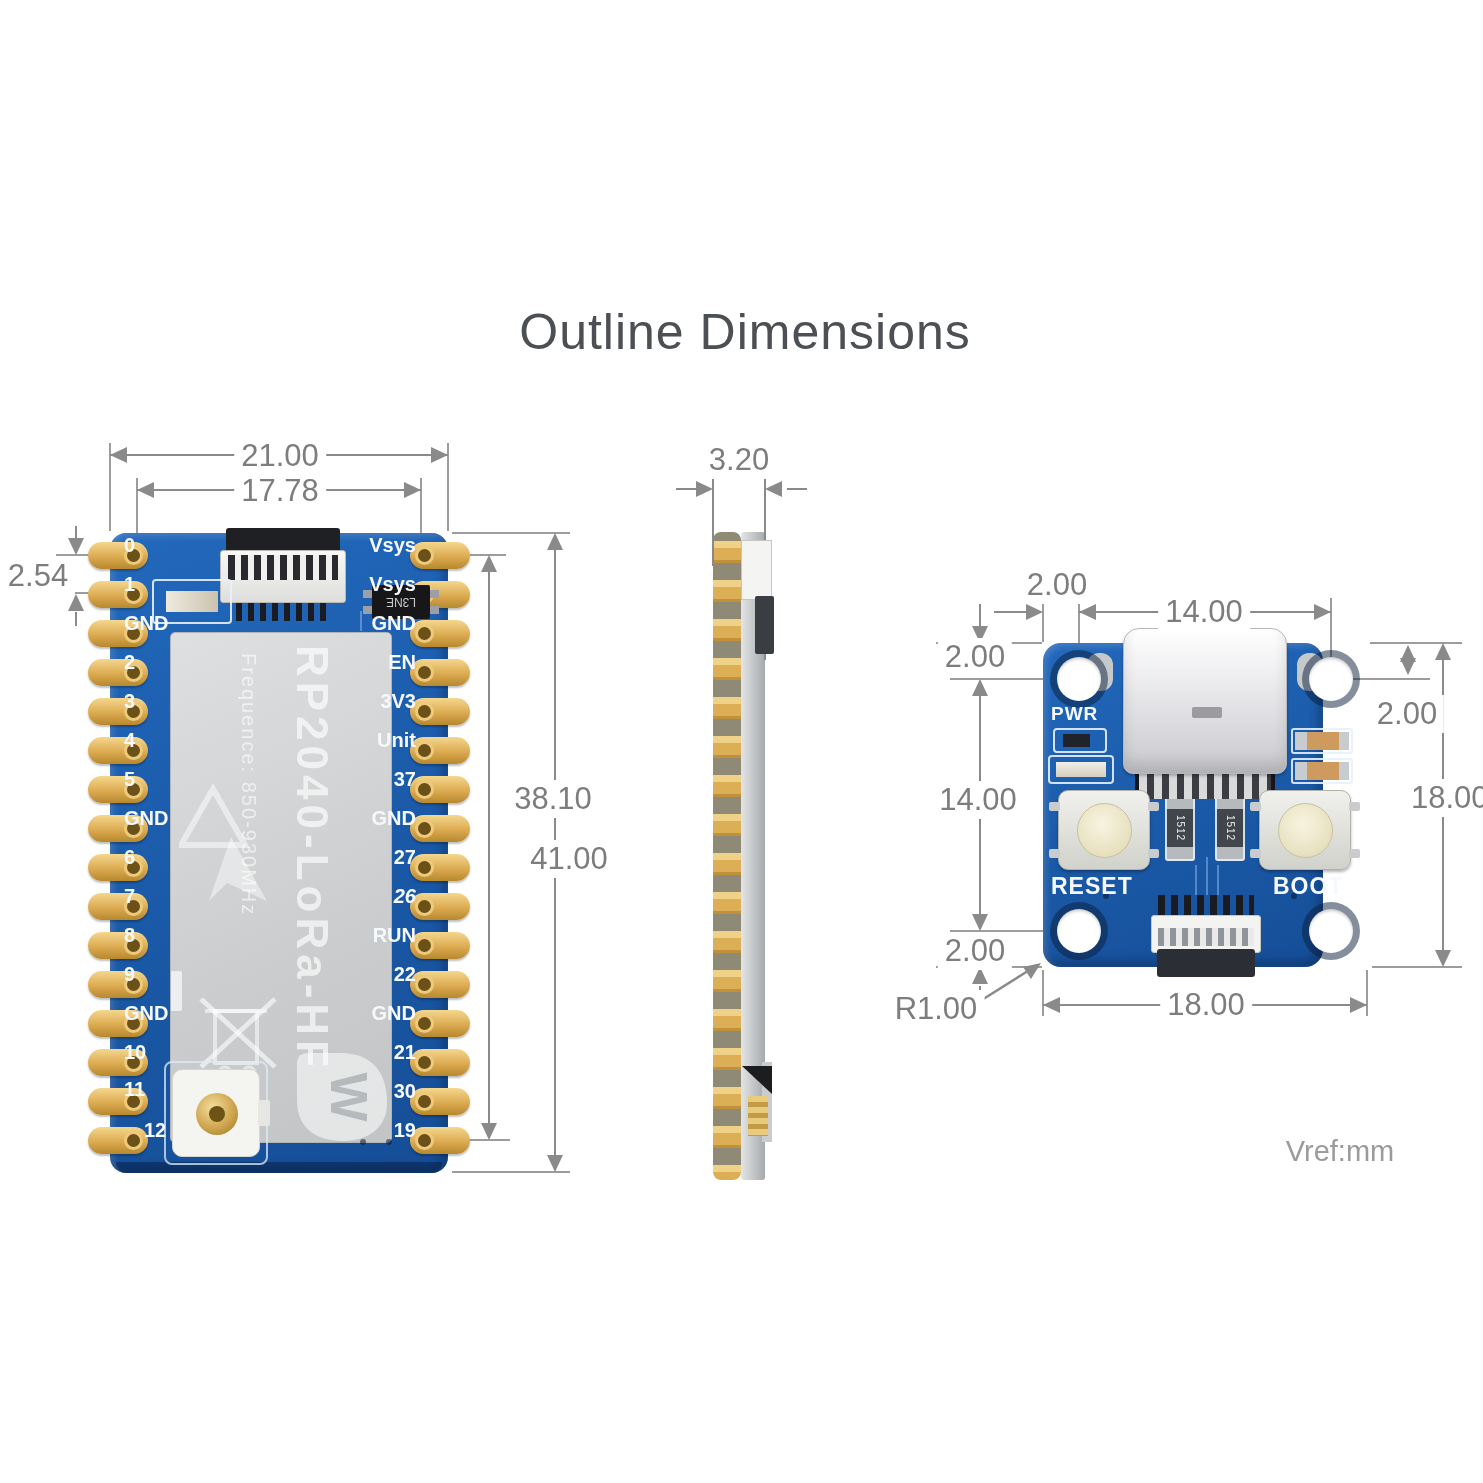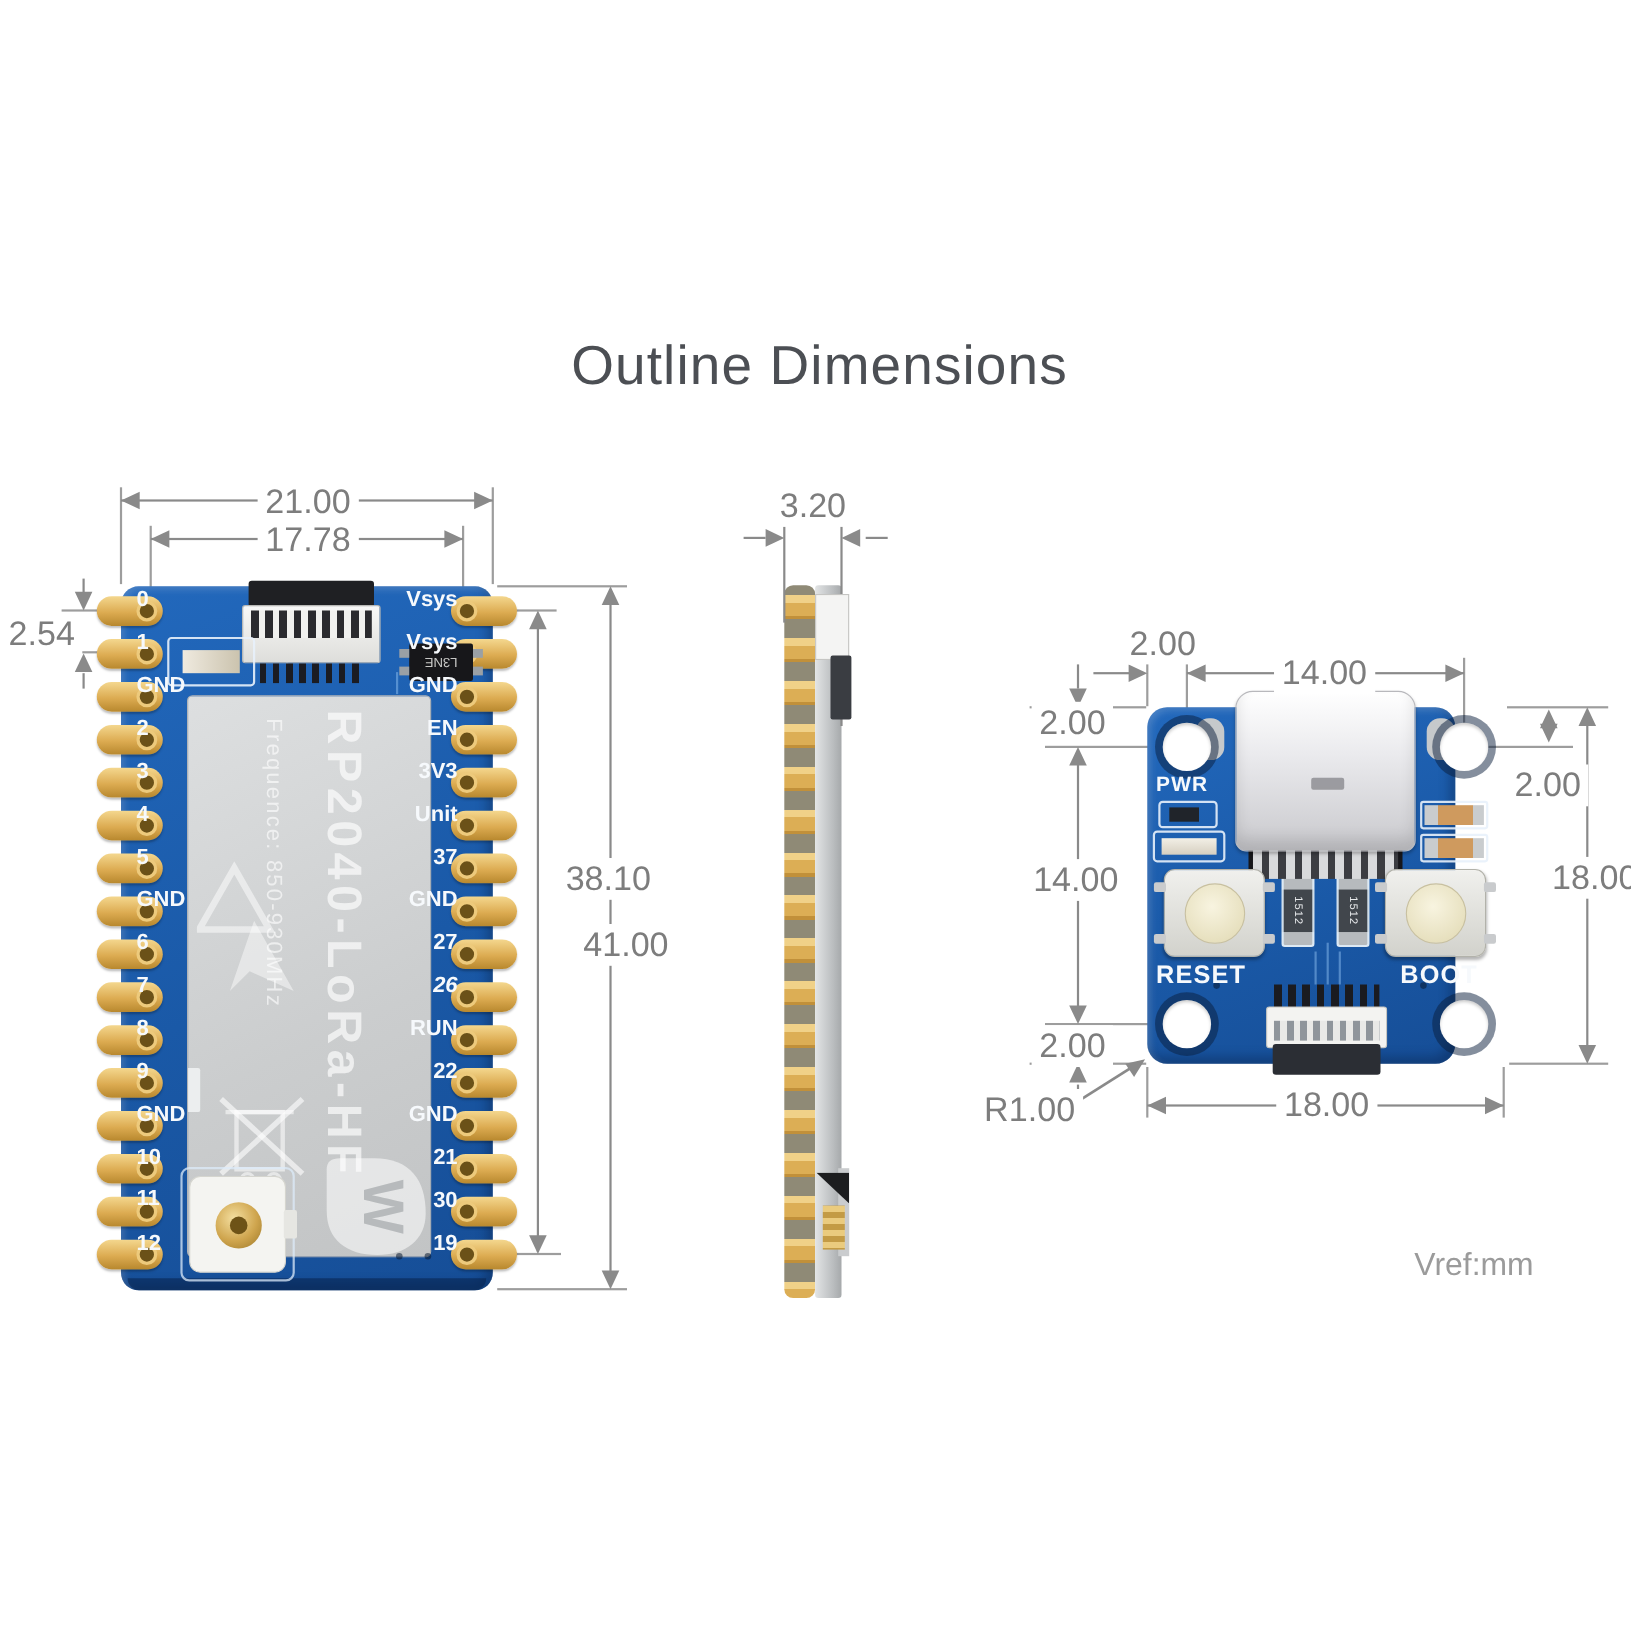--- a/index.html
+++ b/index.html
@@ -225,21 +225,21 @@
     <div class="pin-label pl-left" style="top: 391px;">8</div>
     <div class="pin pin-left" style="top: 438px;"></div>
     <div class="pin-label pl-left" style="top: 430px;">9</div>
     <div class="pin pin-left" style="top: 477px;"></div>
     <div class="pin-label pl-left" style="top: 469px;">GND</div>
     <div class="pin pin-left" style="top: 516px;"></div>
     <div class="pin-label pl-left" style="top: 508px;">10</div>
     <div class="pin pin-left" style="top: 555px;"></div>
     <div class="pin-label pl-left" style="top: 545px;">11</div>
     <div class="pin pin-left" style="top: 594px;"></div>
-    <div class="pin-label pl-left" style="top: 586px;">12</div>
+    <div class="pin-label pl-left" style="top: 586px; margin-left: 20px;">12</div>
     <div class="pin pin-right" style="top: 9px;"></div>
     <div class="pin-label pl-right" style="top: 1px;">Vsys</div>
     <div class="pin pin-right" style="top: 48px;"></div>
     <div class="pin-label pl-right" style="top: 40px;">Vsys</div>
     <div class="pin pin-right" style="top: 87px;"></div>
     <div class="pin-label pl-right" style="top: 79px;">GND</div>
     <div class="pin pin-right" style="top: 126px;"></div>
     <div class="pin-label pl-right" style="top: 118px;">EN</div>
     <div class="pin pin-right" style="top: 165px;"></div>
     <div class="pin-label pl-right" style="top: 157px;">3V3</div>

